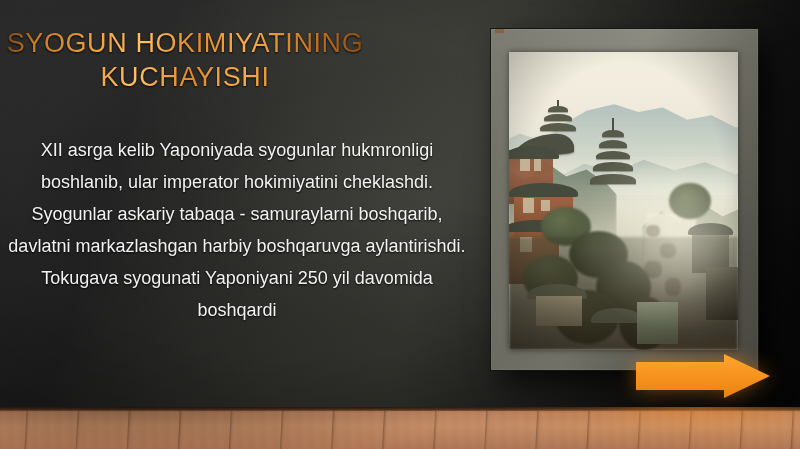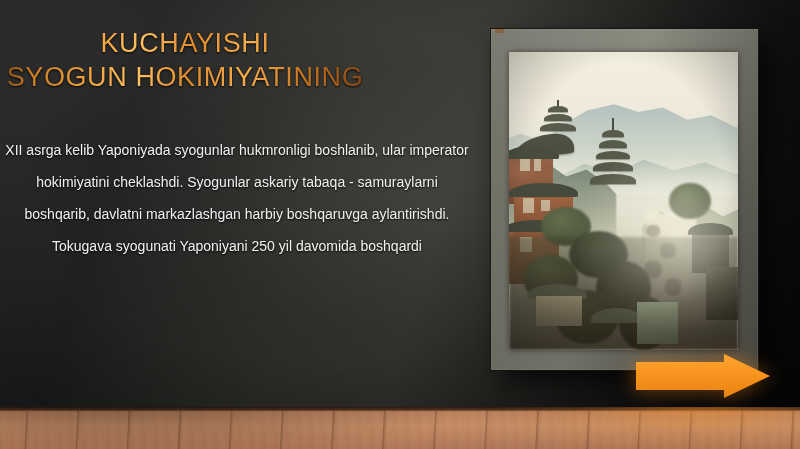--- a/index.html
+++ b/index.html
@@ -103,21 +103,21 @@
   }
 
   
   .body-text {
     position: absolute;
     left: 4px;
     top: 134px;
     width: 466px;
     text-align: center;
     color: #f2f2f2;
-    font-size: 14px;
+    font-size: 18px;
     line-height: 32px;
     text-shadow: 0 1px 2px rgba(0,0,0,0.9);
   }
 
   
   .frame {
     position: absolute;
     left: 491px;
     top: 29px;
     width: 267px;
@@ -311,22 +311,22 @@
   <div class="wall-vignette"></div>
 
   <div class="floor">
     <div class="floor-top-edge"></div>
     <div class="floor-planks"></div>
     <div class="floor-grain"></div>
     <div class="floor-light"></div>
   </div>
 
   <div class="title nosel">
+    <div>SYOGUN HOKIMIYATINING</div>
     <div>KUCHAYISHI</div>
-    <div>SYOGUN HOKIMIYATINING</div>
   </div>
 
   <div class="body-text nosel">XII asrga kelib Yaponiyada syogunlar hukmronligi boshlanib, ular imperator hokimiyatini cheklashdi. Syogunlar askariy tabaqa - samuraylarni boshqarib, davlatni markazlashgan harbiy boshqaruvga aylantirishdi. Tokugava syogunati Yaponiyani 250 yil davomida boshqardi</div>
 
   <div class="frame">
     <div class="frame-bevel"></div>
     <div class="frame-nick"></div>
 
     <div class="picture">
       <div class="sky"></div>

